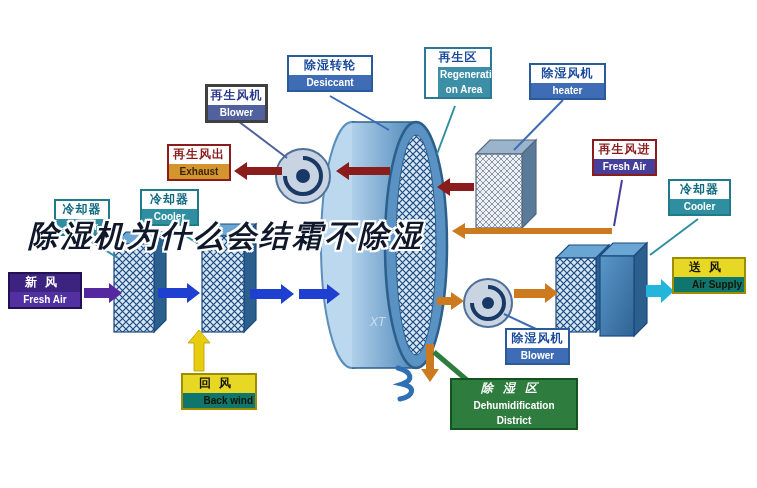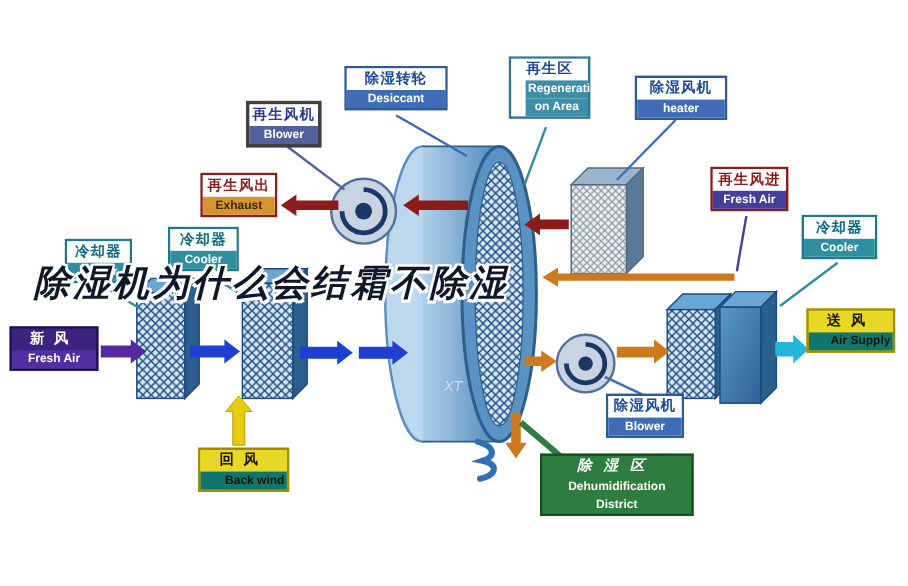--- a/index.html
+++ b/index.html
@@ -187,21 +187,21 @@
   <div class="label v-purple" style="left:8px; top:272px; width:74px;">
     <div class="zh">新风</div>
     <div class="en">Fresh Air</div>
   </div>
 
   <div class="label v-yellow" style="left:672px; top:257px; width:74px;">
     <div class="zh">送风</div>
     <div class="en">Air Supply</div>
   </div>
 
-  <div class="label v-yellow" style="left:165px; top:373px; width:76px;">
+  <div class="label v-yellow" style="left:181px; top:373px; width:76px;">
     <div class="zh">回风</div>
     <div class="en">Back wind</div>
   </div>
 
   <div class="label v-blue" style="left:505px; top:328px; width:65px;">
     <div class="zh">除湿风机</div>
     <div class="en">Blower</div>
   </div>
 
   <div class="label v-green" style="left:450px; top:378px; width:128px;">

